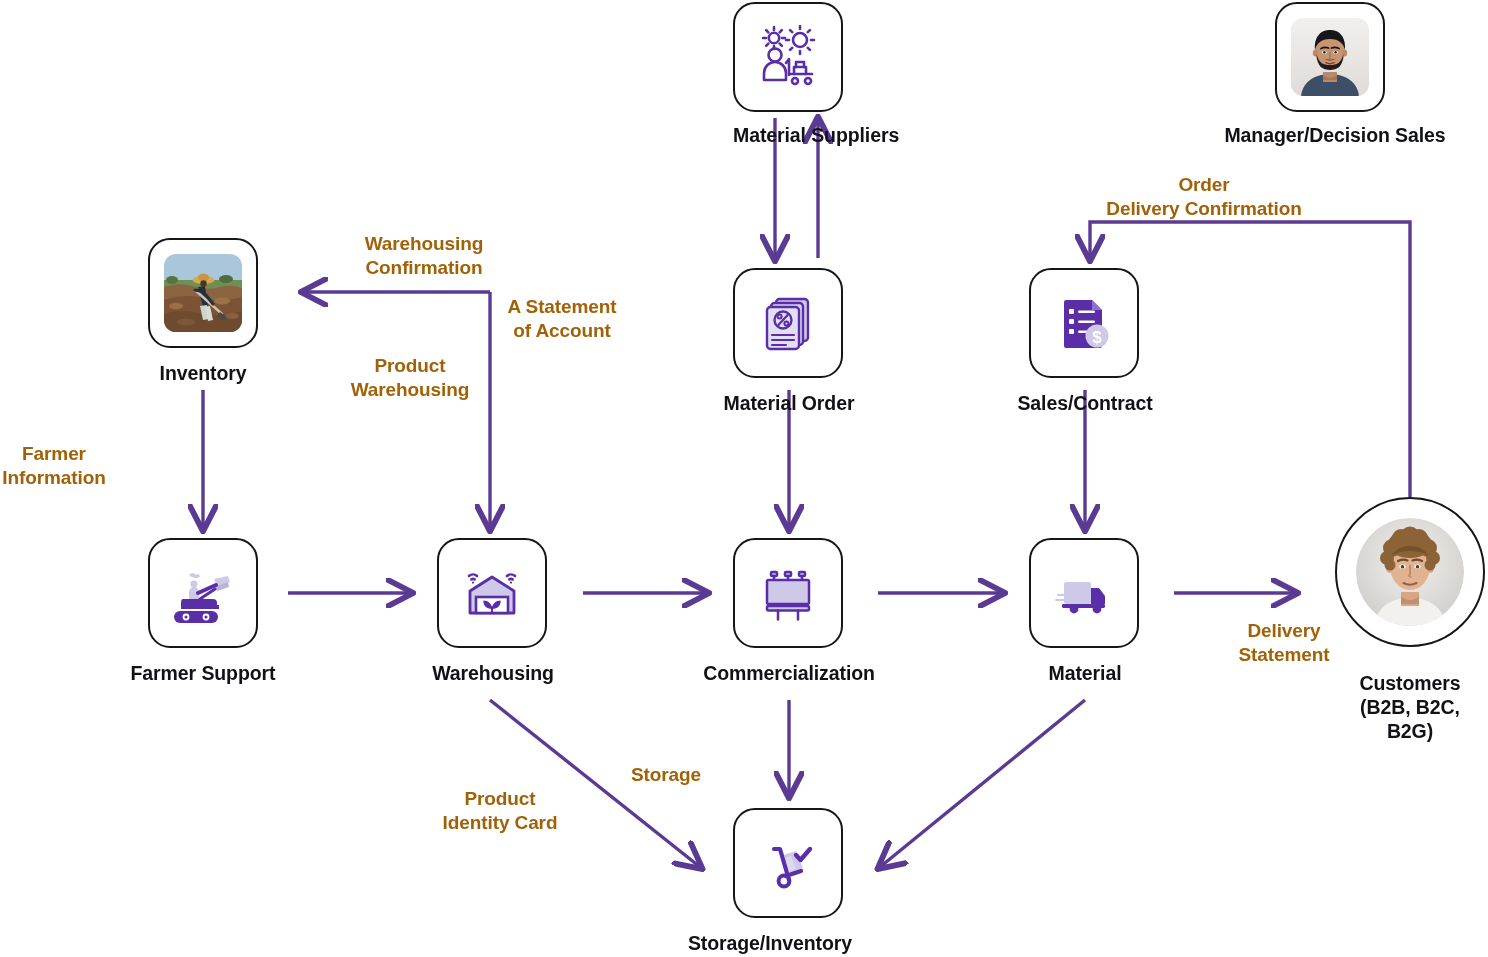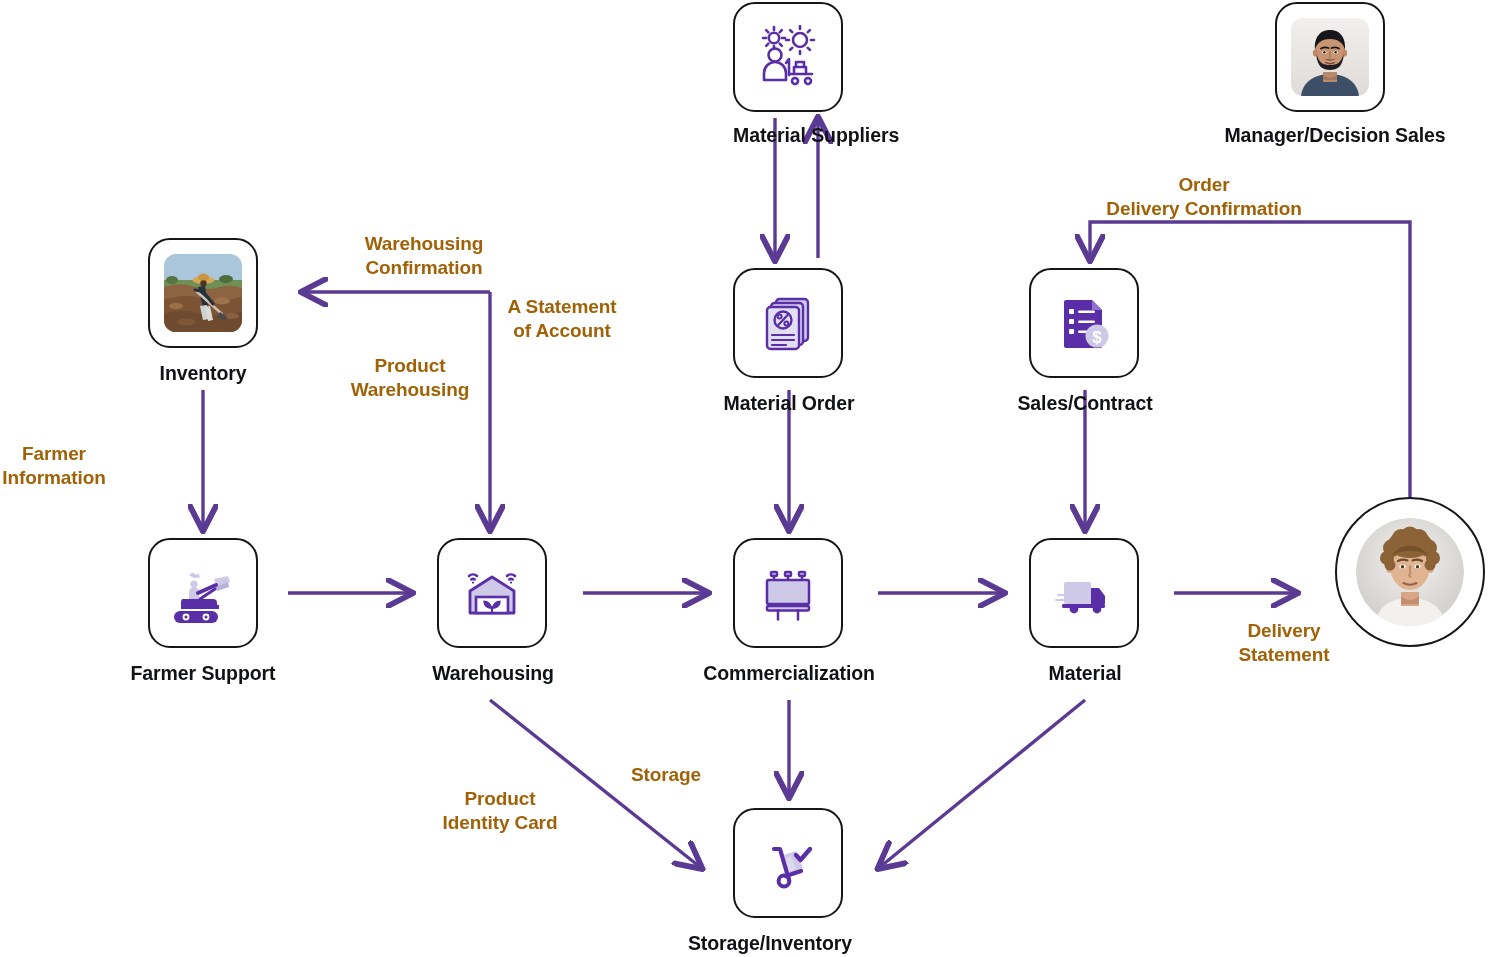--- a/index.html
+++ b/index.html
@@ -419,20 +419,22 @@
         <ellipse cx="61.5" cy="48.6" rx="3.1" ry="2.1" fill="#fff"></ellipse>
         <circle cx="46.5" cy="48.8" r="1.7" fill="#4a3a27"></circle>
         <circle cx="61.5" cy="48.8" r="1.7" fill="#4a3a27"></circle>
 
         <path d="M54,48 v8 q-2.2,2.2 0.6,2.8" stroke="#c08d6c" stroke-width="2" fill="none" stroke-linecap="round"></path>
 
         <path d="M47.5,65 q6.5,3.4 13,0" stroke="#9a5e48" stroke-width="2.1" fill="none" stroke-linecap="round"></path>
       </g>
     </svg>
   </div>
+  <div class="node-label" style="left:1410px;top:672px;transform:translateX(-50%);white-space:pre-line;">Customers
+(B2B, B2C, B2G)</div>
 
   <div class="node" style="left:733px;top:808px;">
     <svg class="glyph" viewBox="0 0 64 64" xmlns="http://www.w3.org/2000/svg">
       <g>
 
         <path d="M28,24 l12,-4 l7,17 l-13,5 z" fill="#cdc9e6"></path>
         <path d="M26,28 l9,-3 l5,13 l-10,3.5 z" fill="#dcd9ee"></path>
 
         <g fill="none" stroke="#5a2ea6" stroke-width="4.2" stroke-linecap="round" stroke-linejoin="round">
           <path d="M18,18 h6 l9,31"></path>

